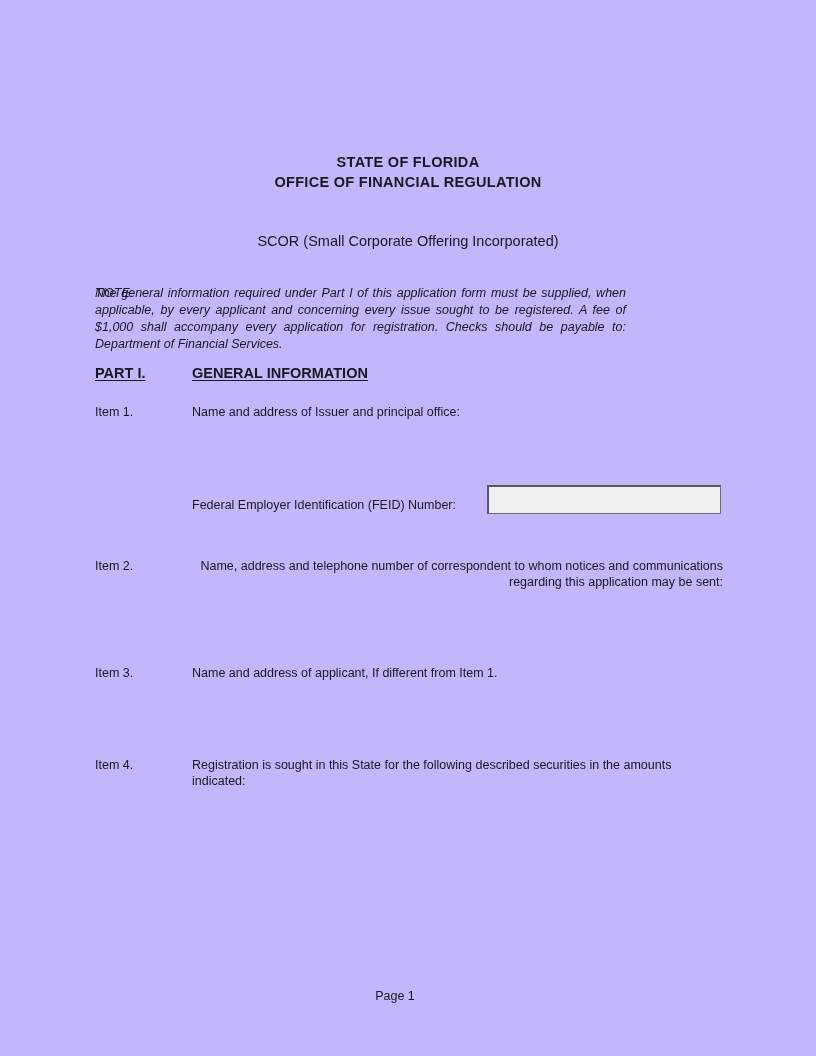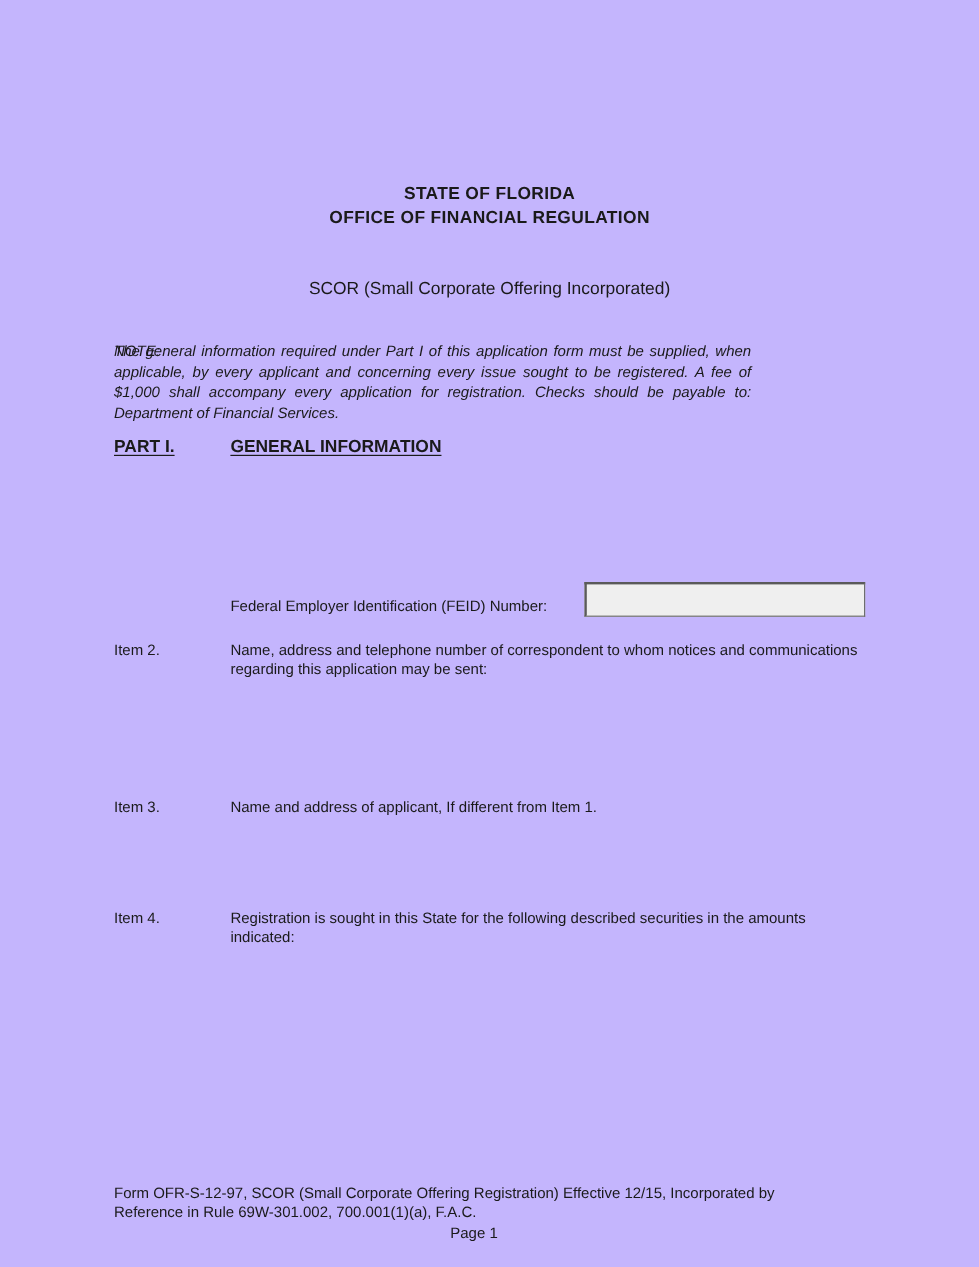--- a/index.html
+++ b/index.html
@@ -105,21 +105,21 @@
     white-space: nowrap;
   }
   .item-text {
     margin-left: 97px;
     width: 531px;
     font-size: 12.5px;
     line-height: 16px;
   }
 
   #item1-row { top: 404px; }
-  #item2-row { top: 534px; }
+  #item2-row { top: 558px; text-align: right; }
   #item3-row { top: 665px; }
   #item4-row { top: 757px; }
 
   
   .feid-row {
     position: absolute;
     left: 192px;
     top: 485px;
     width: 531px;
     height: 30px;
@@ -188,20 +188,24 @@
 
   <div class="note-row">
     <div class="note-label">NOTE:</div>
     <div class="note-body">The general information required under Part I of this application form must be supplied, when applicable, by every applicant and concerning every issue sought to be registered. A fee of $1,000 shall accompany every application for registration.  Checks should be payable to:  Department of Financial Services.</div>
   </div>
 
   <div class="part-row">
     <span class="part-label">PART I.</span><span class="part-title">GENERAL INFORMATION</span>
   </div>
 
+  <div class="item-row" id="item1-row">
+    <div class="item-label">Item 1.</div>
+    <div class="item-text">Name and address of Issuer and principal office:</div>
+  </div>
 
   <div class="feid-row">
     <div class="feid-label">Federal Employer Identification (FEID) Number:</div>
     <input class="feid-input" type="text" value="" style="">
   </div>
 
   <div class="item-row" id="item2-row">
     <div class="item-label">Item 2.</div>
     <div class="item-text">Name, address and telephone number of correspondent to whom notices and communications regarding this application may be sent:</div>
   </div>
@@ -210,17 +214,16 @@
     <div class="item-label">Item 3.</div>
     <div class="item-text">Name and address of applicant, If different from Item 1.</div>
   </div>
 
   <div class="item-row" id="item4-row">
     <div class="item-label">Item 4.</div>
     <div class="item-text">Registration is sought in this State for the following described securities in the amounts indicated:</div>
   </div>
 
   <div class="footer">
-    <div class="footer-text">Form OFR-S-12-97, SCOR (Small Corporate Offering Registration) Effective 12/15, Incorporated by Reference in Rule 69W-301.002, 700.001(1)(a), F.A.C.</div>
     <div class="footer-page">Page 1</div>
   </div>
 
 </div>
 
 </body></html>

